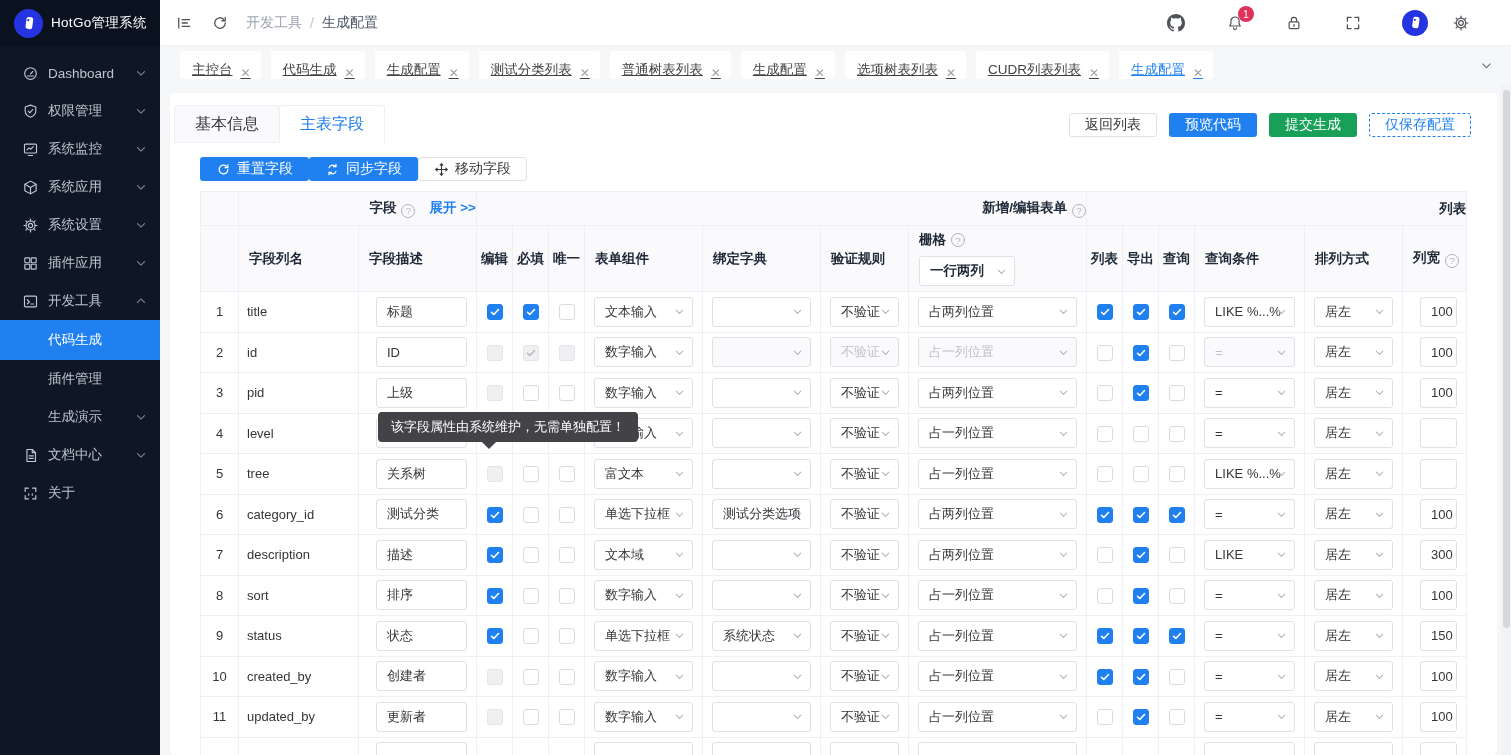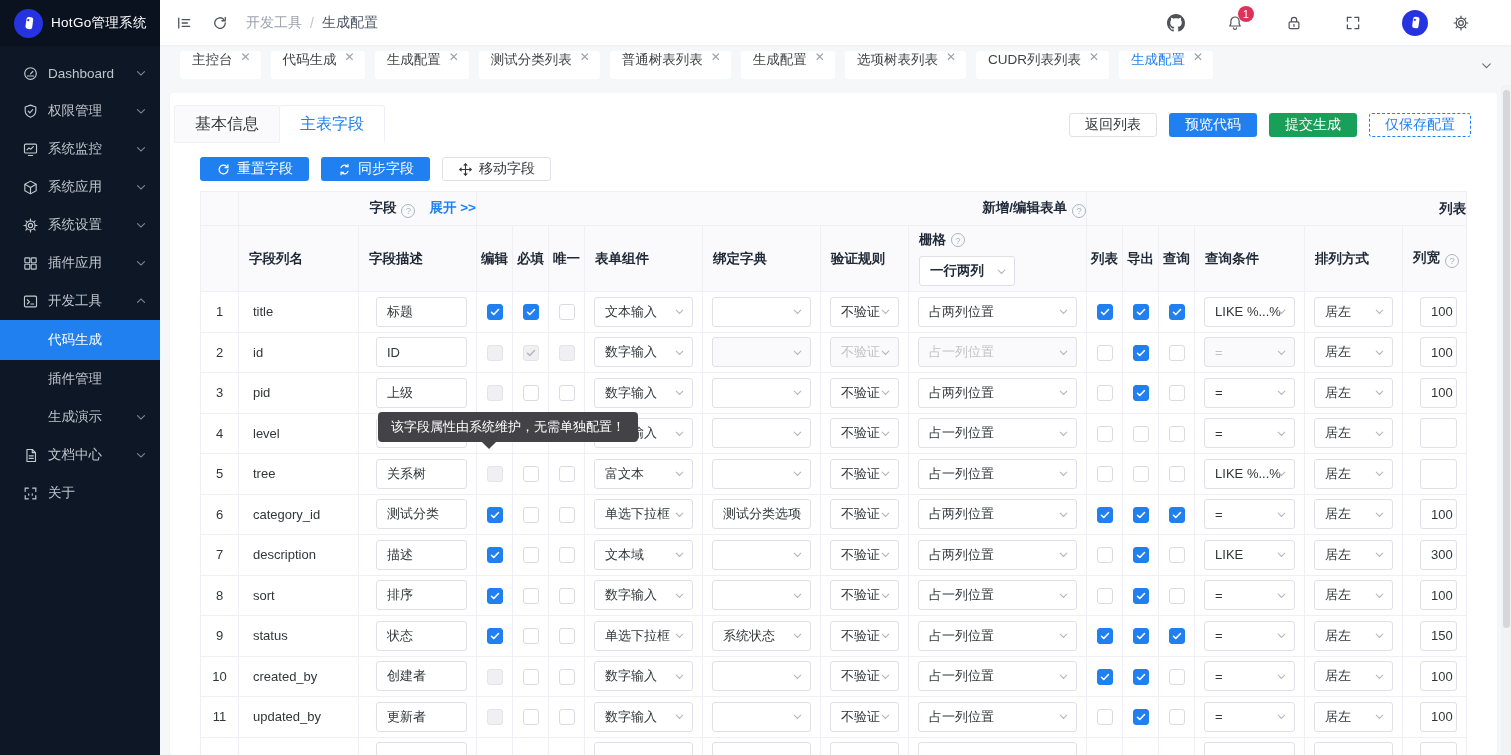--- a/index.html
+++ b/index.html
@@ -34,21 +34,21 @@
   .crumb .sep { color:#c0c4cc; }
   .crumb .current { color:#4b5563; }
   .top-right { margin-left:auto; display:flex; align-items:center; gap:23px; }
   .bell-wrap { position:relative; }
   .badge { position:absolute; top:-7px; right:-9px; background:#e0315b; color:#fff; font-size:10.5px; min-width:16px; height:16px; border-radius:8px; display:flex; align-items:center; justify-content:center; padding:0 4px; }
   .avatar { width:26px; height:26px; border-radius:50%; background:#2633e0; display:flex; align-items:center; justify-content:center; cursor:pointer; }
   .avatar svg { width:17px; height:17px; }
 
   
   .tabstrip { height:40px; background:#f5f7f9; display:flex; align-items:center; padding:0 14px 0 20px; gap:10px; }
-  .tab-chip { background:#fff; height:28px; border-radius:3px; display:flex; align-items:flex-start; padding:0 10px 0 12px; font-size:13.5px; color:#404345; cursor:pointer; white-space:nowrap; }
+  .tab-chip { background:#fff; height:28px; border-radius:3px; display:flex; align-items:flex-end; padding:0 10px 0 12px; font-size:13.5px; color:#404345; cursor:pointer; white-space:nowrap;text-decoration:underline; }
   .tab-chip.active { color:#2080f0; }
   .tab-x { margin-left:8px; color:#9aa0a6; font-size:12px; line-height:1; }
   .tab-dd { margin-left:auto; color:#6b7075; width:22px; height:22px; display:flex; align-items:center; justify-content:center; cursor:pointer; }
   .tab-dd svg { width:15px; height:15px; }
 
   
   .content { flex:1; padding:8px 14px 0 10px; min-height:0; }
   .card { background:#fff; border-radius:4px; height:100%; overflow:hidden; box-shadow:0 1px 2px rgba(0,0,0,.03); }
   .card-head { display:flex; align-items:flex-end; padding:12px 26px 0 4px; }
   .card-tabs { display:flex; }
@@ -56,35 +56,35 @@
   .ctab + .ctab { margin-left:-1px; }
   .ctab.active { background:#fff; color:#2080f0; border-bottom-color:#fff; }
   .head-btns { margin-left:auto; display:flex; gap:12px; align-items:center; padding-bottom:6px; }
   .btn { height:24px; border-radius:3px; font-size:14px; padding:0 15px; display:flex; align-items:center; gap:6px; cursor:pointer; border:1px solid transparent; white-space:nowrap; }
   .btn.default { background:#fff; border-color:#e0e0e6; color:#333639; }
   .btn.primary { background:#2080f0; color:#fff; }
   .btn.success { background:#18a058; color:#fff; }
   .btn.dashed { background:#fff; border:1px dashed #2080f0; color:#2080f0; }
   .btn svg { width:15px; height:15px; }
 
-  .action-row { display:flex; gap:12px; margin:14px 30px 0; }
+  .action-row { display:flex; margin:14px 30px 0; }
 
   
   .table-wrap { margin:10px 30px 0; position:relative; }
   table.cfg { border-collapse:collapse; table-layout:fixed; width:1266px; font-size:13px; color:#333639; }
   table.cfg th, table.cfg td { border:1px solid #efeff5; }
   th.gh { height:34px; background:#fafafc; font-weight:600; font-size:13.5px; color:#1f2937; text-align:right; }
   th.gh .expand { color:#2080f0; font-weight:600; margin-left:14px; cursor:pointer; }
   th.ch { height:66px; background:#fafafc; font-weight:600; font-size:13.5px; color:#1f2937; text-align:center; vertical-align:middle; }
   th.ch.tl { text-align:left; padding-left:10px; }
   .help { display:inline-flex; width:14px; height:14px; border:1px solid #aeb3bb; border-radius:50%; color:#aeb3bb; font-size:9.5px; align-items:center; justify-content:center; margin-left:5px; vertical-align:-2px; font-weight:400; }
   .grid-h .gh-line { display:flex; align-items:center; margin-bottom:7px; }
   td.c { text-align:center; vertical-align:middle; height:40.5px; }
   td.pad { padding:0 9px; vertical-align:middle; height:40.5px; }
-  td.name { padding-left:14px; vertical-align:middle; height:40.5px; }
+  td.name { padding-left:8px; vertical-align:middle; height:40.5px; }
 
   .ibox { height:30px; border:1px solid #e0e0e6; border-radius:3px; background:#fff; display:flex; align-items:center; padding:12px 10px; color:#333639; overflow:hidden; white-space:nowrap;margin-left:8px; }
   .sel { height:30px; border:1px solid #e0e0e6; border-radius:3px; background:#fff; display:flex; align-items:center; padding:0 22px 0 10px; position:relative; cursor:pointer; overflow:hidden; white-space:nowrap; }
   .sel .sel-chev { position:absolute; right:6px; width:13px; height:13px; color:#b3b7bd; }
   .sel.dis { background:#fafafc; color:#c2c2c6; }
   .cb { width:16px; height:16px; border-radius:3px; border:1px solid #d9dbe0; background:#fff; display:inline-flex; align-items:center; justify-content:center; cursor:pointer; vertical-align:middle; }
   .cb svg { width:12px; height:12px; color:#fff; }
   .cb.on { background:#2080f0; border-color:#2080f0; }
   .cb.dis { background:#f0f0f3; border-color:#e3e3e8; }
   .cb.dison { background:#f0f0f3; border-color:#e3e3e8; }

